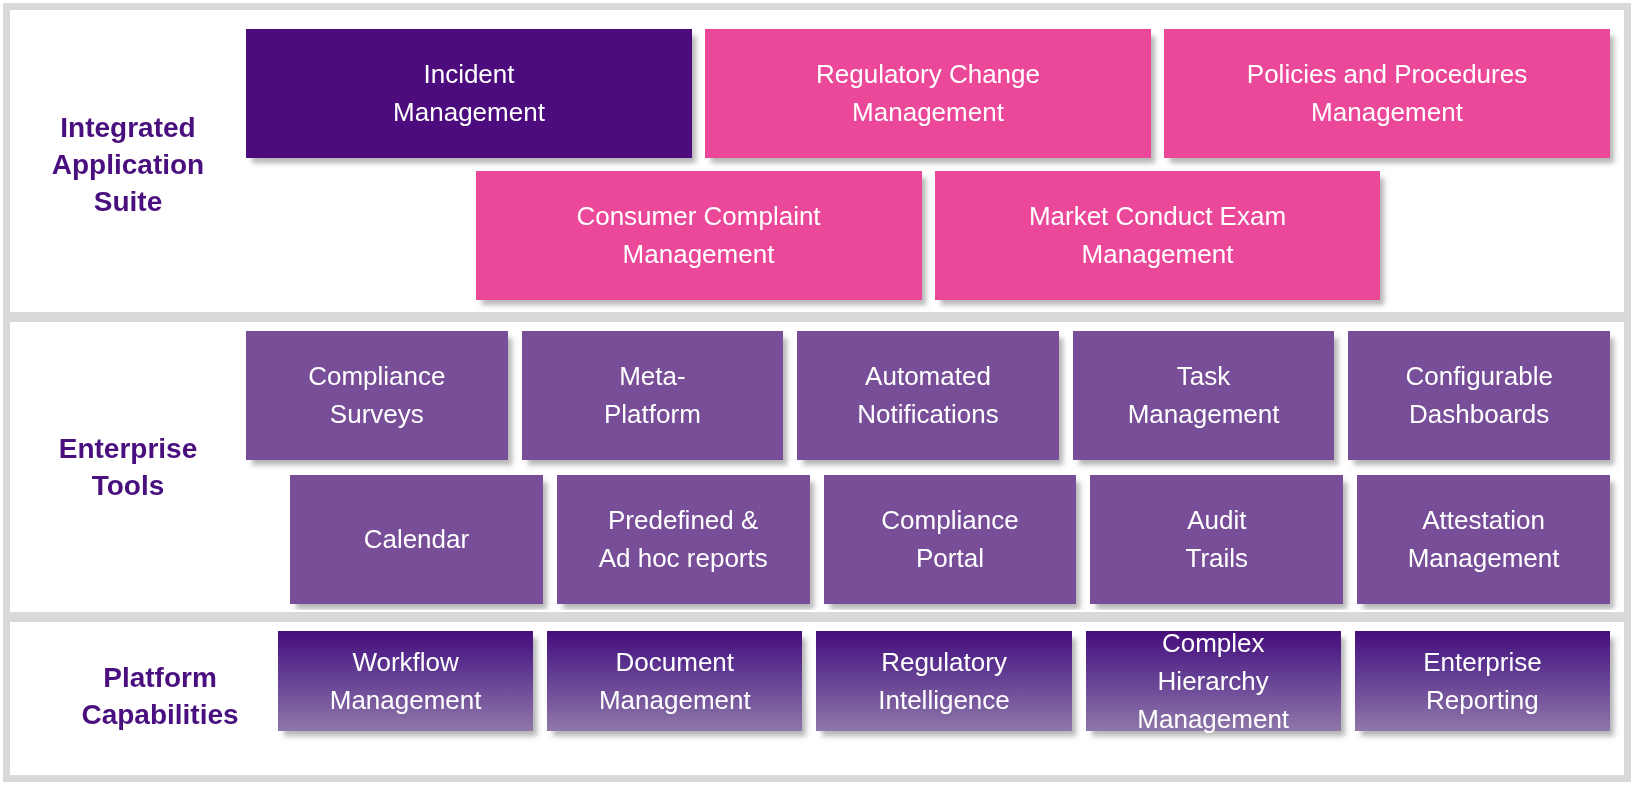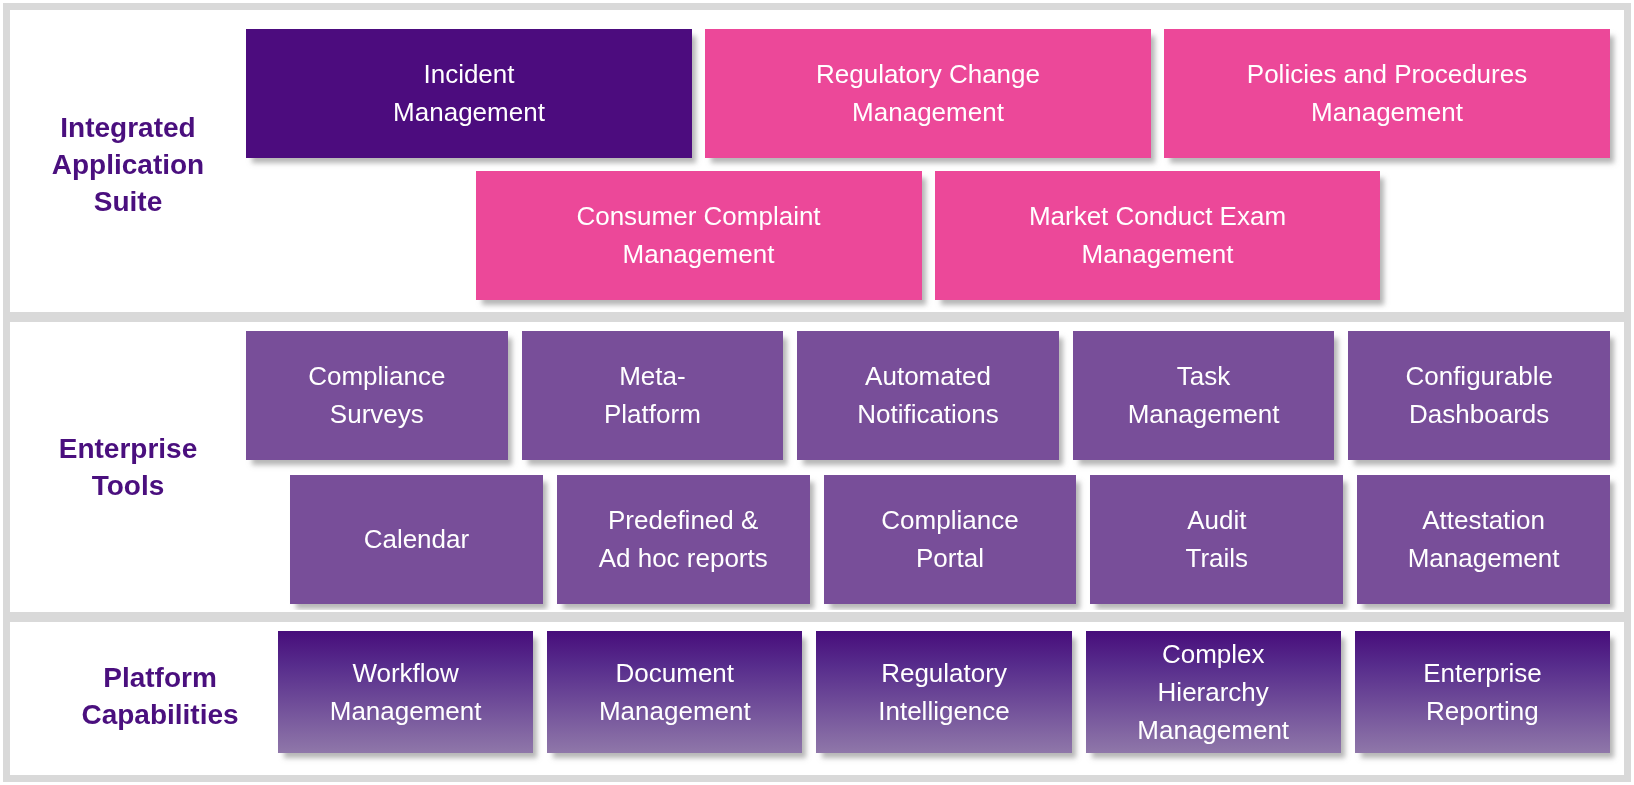--- a/index.html
+++ b/index.html
@@ -45,21 +45,21 @@
     flex: 1;
     display: flex;
     flex-direction: column;
     justify-content: center;
   }
   .band-s3 .band-content { justify-content: flex-start; padding-top: 7px; }
   .row { display: flex; gap: 13px; height: 129px; }
   .band-s1 .row + .row { margin-top: 13px; }
   .band-s2 .row { gap: 14px; }
   .band-s2 .row + .row { margin-top: 15px; margin-left: 44px; }
-  .band-s3 .row { gap: 14px; height: 122px; }
+  .band-s3 .row { gap: 14px; height: 100px; }
   .row-centered { justify-content: center; }
   .row-centered .box { flex: 0 0 calc((100% - 26px) / 3); }
   .box {
     flex: 1;
     display: flex;
     align-items: center;
     justify-content: center;
     text-align: center;
     white-space: pre-line;
     color: #FFFFFF;

